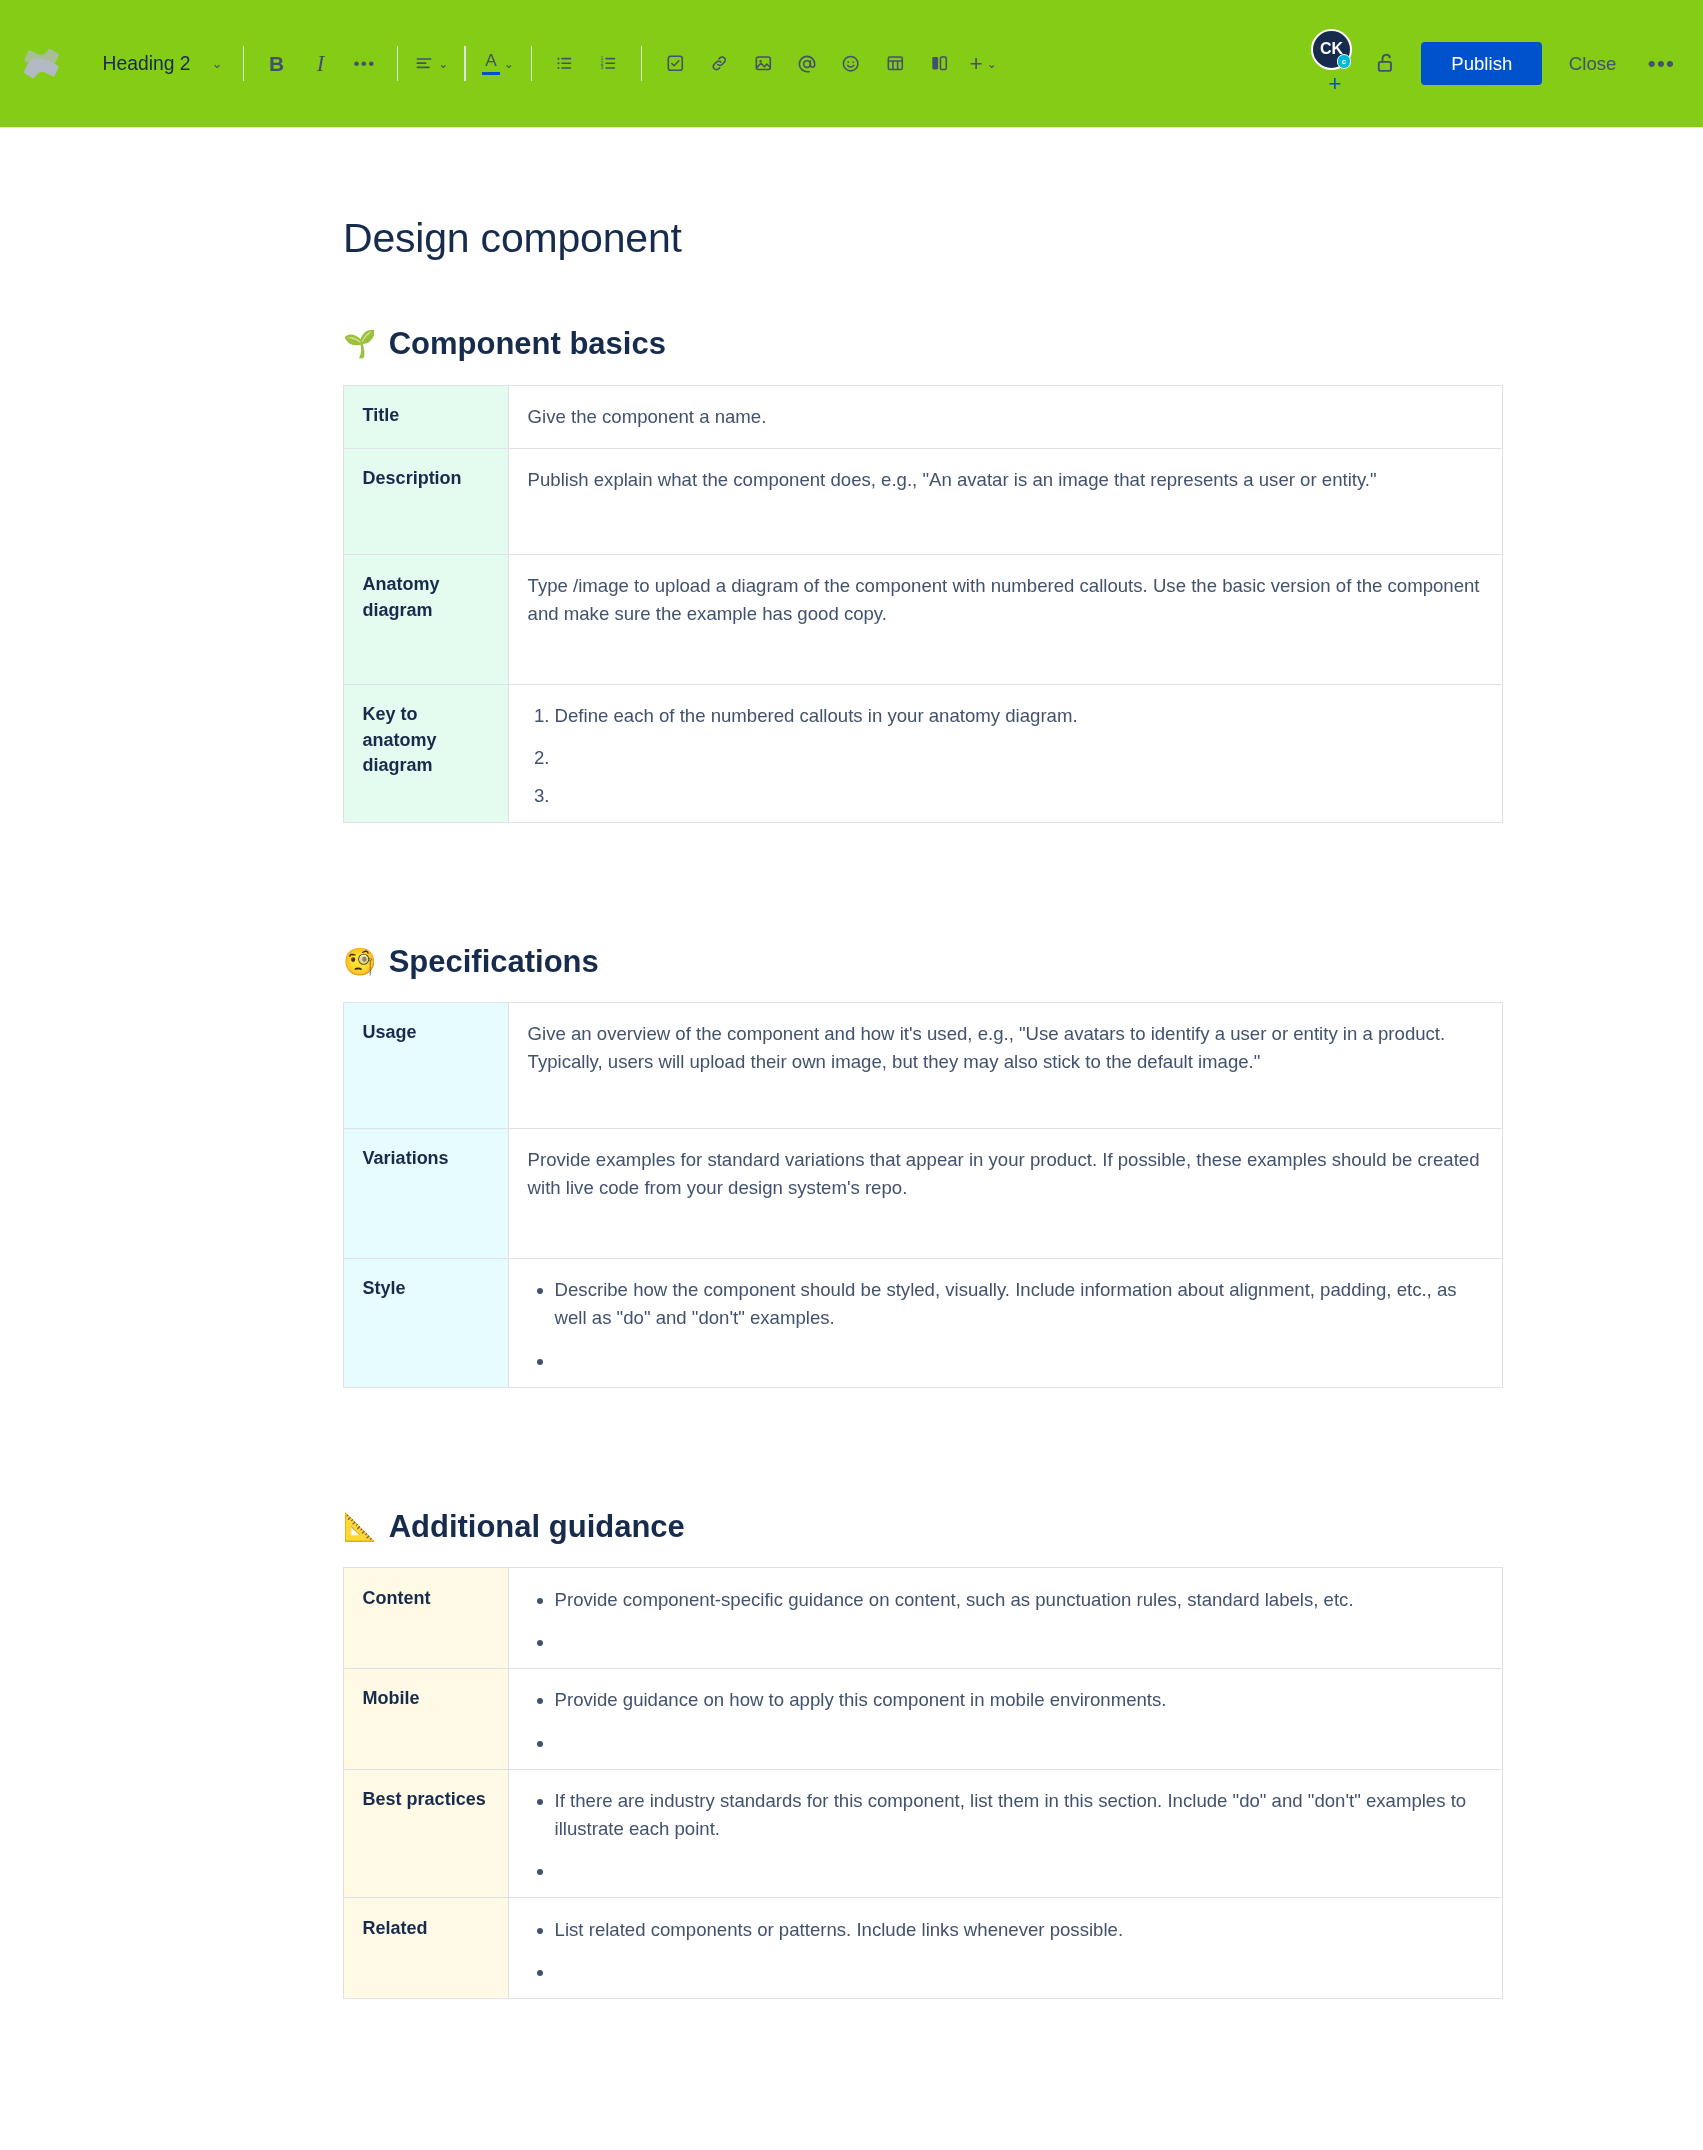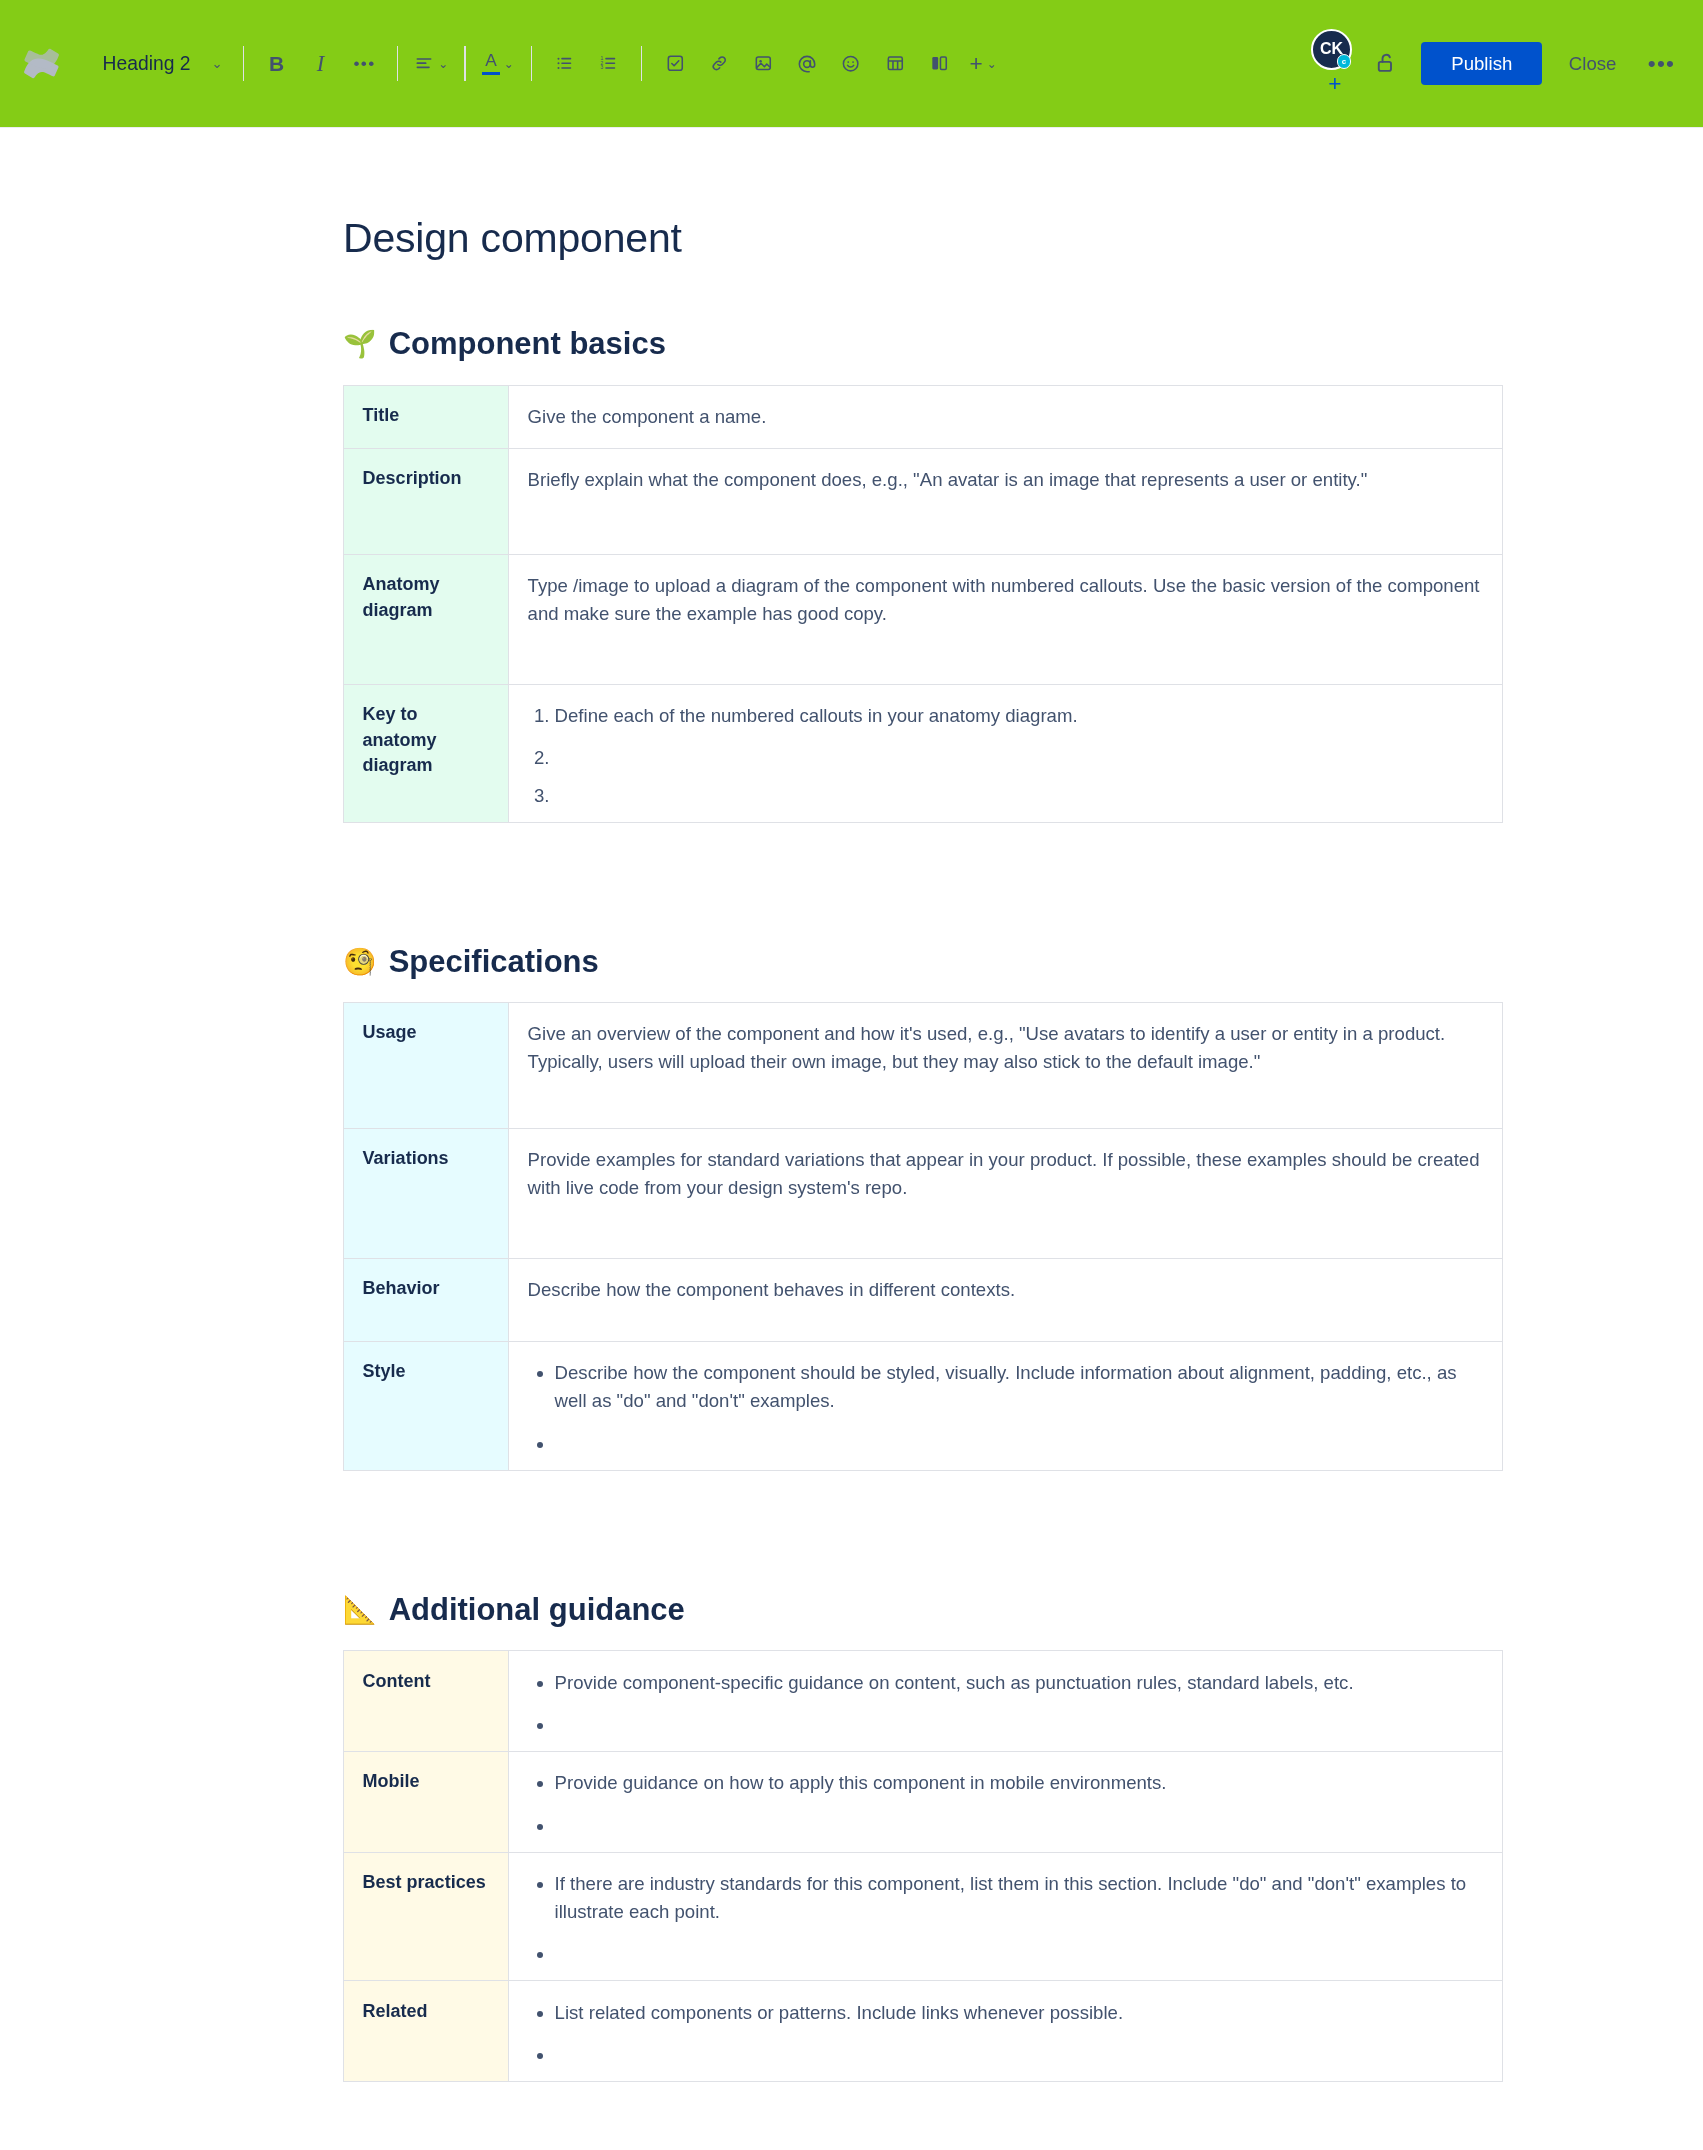--- a/index.html
+++ b/index.html
@@ -317,21 +317,21 @@
     </div>
 
     <table class="tpl green">
       <tbody>
         <tr>
           <td class="lbl">Title</td>
           <td class="val">Give the component a name.</td>
         </tr>
         <tr>
           <td class="lbl">Description</td>
-          <td class="val" style="height:106px;">Briefly explain what the component does, e.g., "An avatar is an image that represents a user or entity."</td>
+          <td class="val" style="height:106px;">Publish explain what the component does, e.g., "An avatar is an image that represents a user or entity."</td>
         </tr>
         <tr>
           <td class="lbl">Anatomy diagram</td>
           <td class="val" style="height:130px;">Type /image to upload a diagram of the component with numbered callouts. Use the basic version of the component and make sure the example has good copy.</td>
         </tr>
         <tr>
           <td class="lbl">Key to anatomy diagram</td>
           <td class="val">
             <ol class="callouts">
               <li>Define each of the numbered callouts in your anatomy diagram.</li>
@@ -354,24 +354,20 @@
       <tbody>
         <tr>
           <td class="lbl">Usage</td>
           <td class="val" style="height:126px;">Give an overview of the component and how it's used, e.g., "Use avatars to identify a user or entity in a product. Typically, users will upload their own image, but they may also stick to the default image."</td>
         </tr>
         <tr>
           <td class="lbl">Variations</td>
           <td class="val" style="height:130px;">Provide examples for standard variations that appear in your product. If possible, these examples should be created with live code from your design system's repo.</td>
         </tr>
         <tr>
-          <td class="lbl">Behavior</td>
-          <td class="val" style="height:83px;">Describe how the component behaves in different contexts.</td>
-        </tr>
-        <tr>
           <td class="lbl">Style</td>
           <td class="val">
             <ul class="bullets">
               <li>Describe how the component should be styled, visually. Include information about alignment, padding, etc., as well as "do" and "don't" examples.</li>
               <li class="empty"></li>
             </ul>
           </td>
         </tr>
       </tbody>
     </table>

